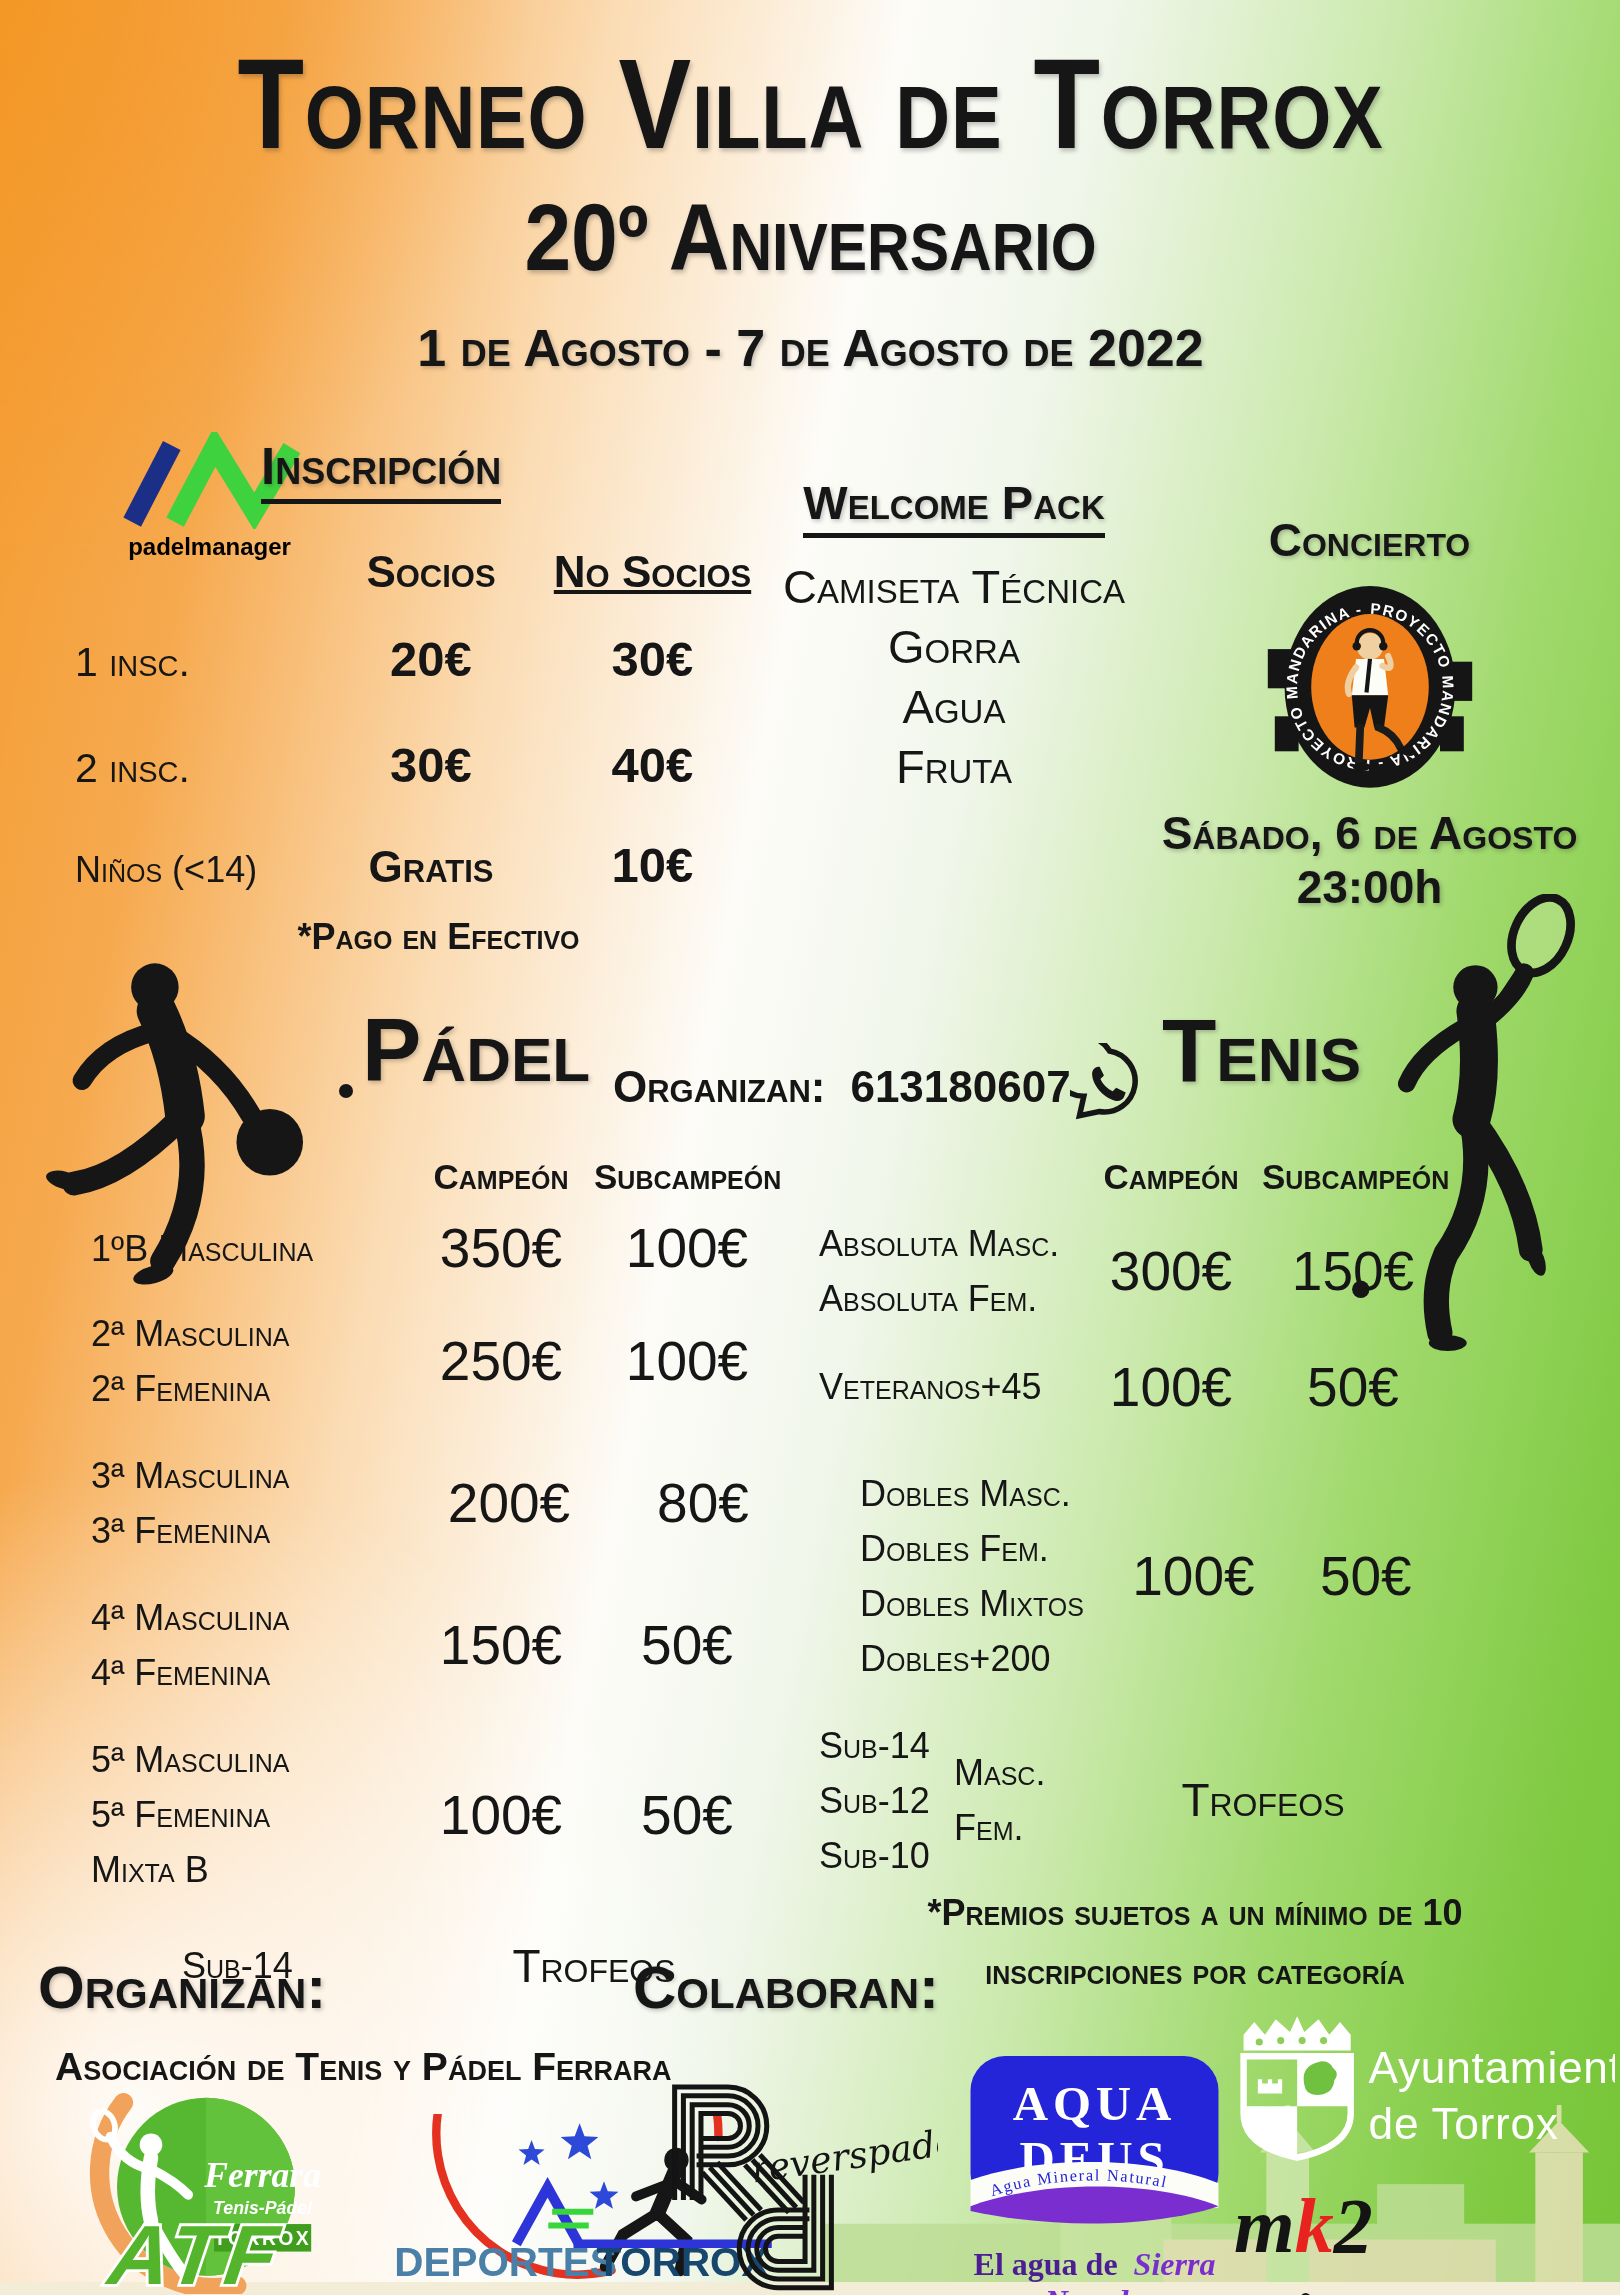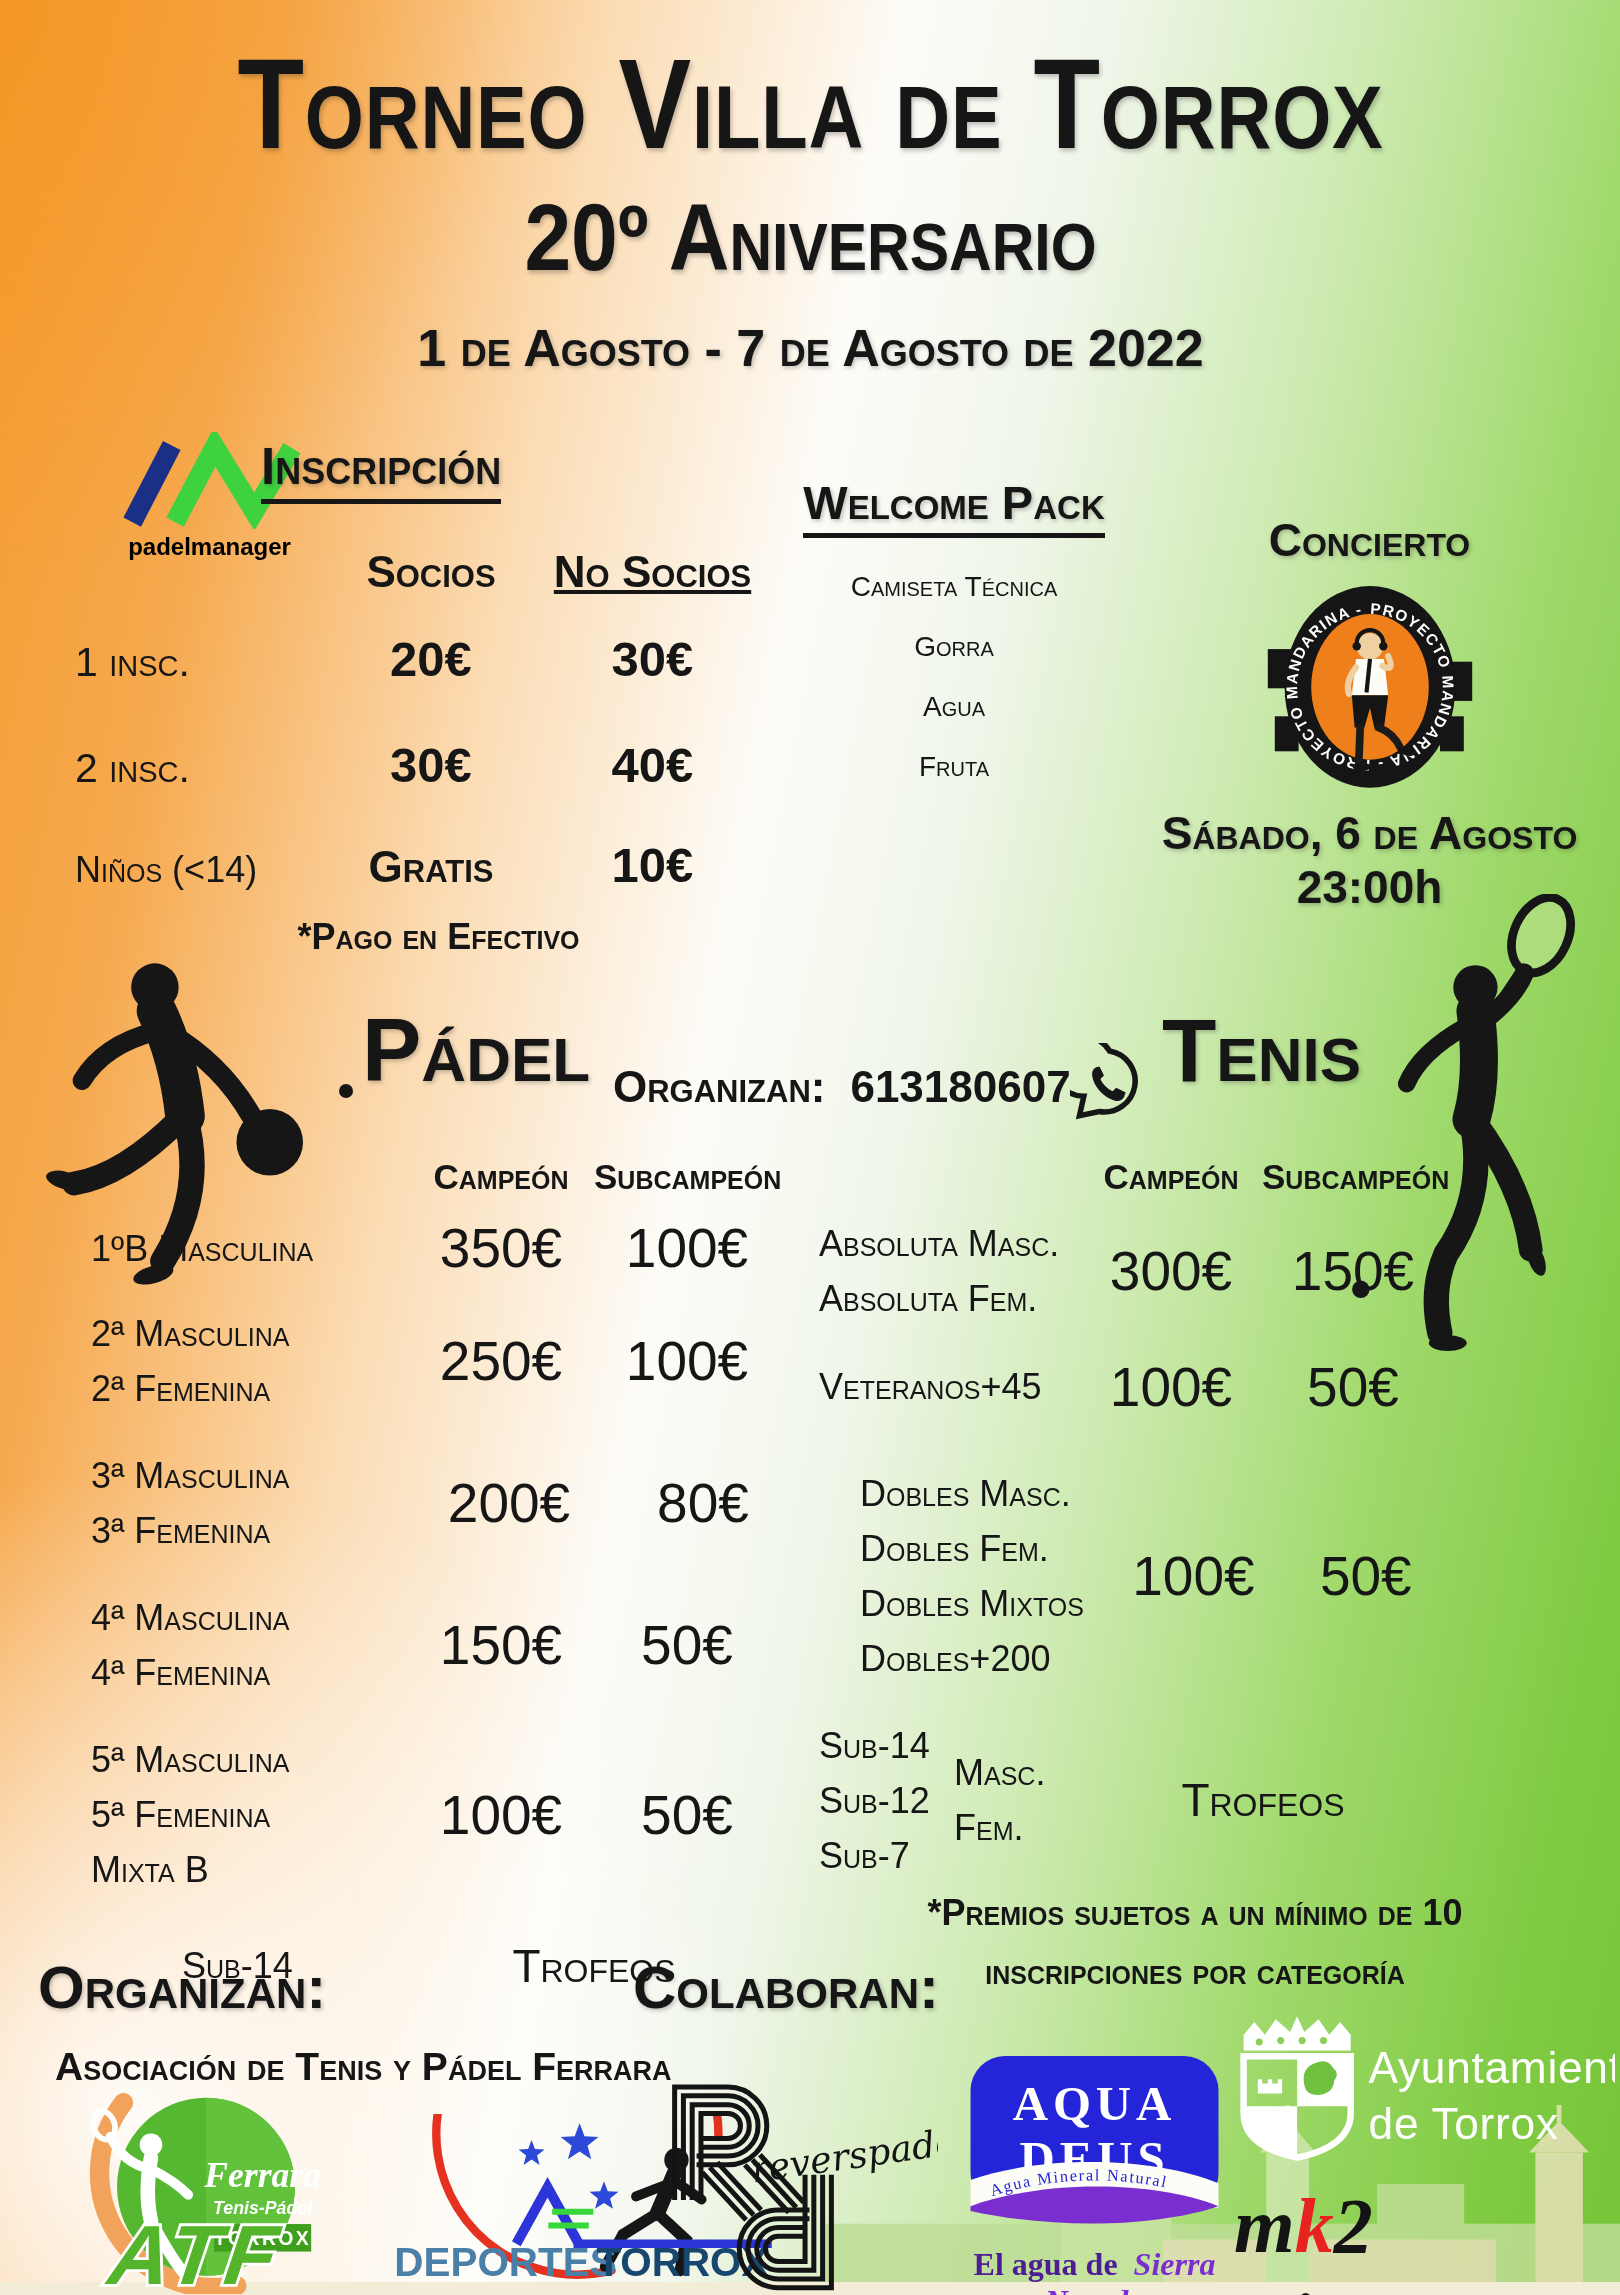--- a/index.html
+++ b/index.html
@@ -18,21 +18,21 @@
   .title{top:28.5px;left:0;width:100%;font-size:109px;font-weight:600;letter-spacing:0.8px;transform:scaleY(1.18);transform-origin:top;}
   .subtitle{top:184px;left:0;width:100%;font-size:84px;font-weight:600;transform:scaleY(1.12);transform-origin:top;}
   .dates{top:318px;left:0;width:100%;font-size:52px;font-weight:600;}
   .h-underline{border-bottom:5.5px solid #161616;padding-bottom:3.2px;display:inline-block;}
   .sec-h{font-size:51px;font-weight:600;}
   .insc-cols{display:flex;font-size:44px;font-weight:600;}
   .insc-row{display:flex;align-items:baseline;}
   .ins-label{width:261px;font-size:41px;}
   .ins-c1{width:190px;text-align:center;font-size:49px;font-weight:600;}
   .ins-c2{width:253px;text-align:center;font-size:49px;font-weight:600;}
-  .wp-item{font-size:28px;line-height:60px;font-weight:500;}
+  .wp-item{font-size:47px;line-height:60px;font-weight:500;}
   .big-sport{font-size:89px;font-weight:600;}
   .thead{display:flex;font-size:35px;font-weight:600;margin-bottom:19px;}
   .prow{display:flex;align-items:center;}
   .pcats{width:317px;font-size:36px;line-height:55px;font-weight:500;}
   .tcatsw{width:261px;font-size:36px;line-height:55px;font-weight:500;}
   .pval{width:186px;text-align:center;font-size:55px;font-weight:500;}
   .tval{width:182px;text-align:center;font-size:55px;font-weight:500;}
   .trof{text-align:center;font-size:46px;font-weight:500;}
   .premios{left:855px;top:1883px;width:680px;text-align:center;font-size:36px;font-weight:600;line-height:59px;}
   .org-h{font-size:60px;font-weight:600;}
@@ -243,21 +243,21 @@
       <div>Dobles Mixtos</div>
       <div>Dobles+200</div>
     </div>
     <div class="tval">100€</div>
     <div class="tval">50€</div>
   </div>
   <div class="prow">
     <div class="sc" style="width:135px;font-size:36px;line-height:55px;font-weight:500;">
       <div>Sub-14</div>
       <div>Sub-12</div>
-      <div>Sub-7</div>
+      <div>Sub-10</div>
     </div>
     <div class="sc" style="width:127px;font-size:36px;line-height:55px;font-weight:500;align-self:center;">
       <div>Masc.</div>
       <div>Fem.</div>
     </div>
     <div class="trof sc" style="width:364px;">Trofeos</div>
   </div>
 </section>
 
 <div class="abs premios sc">

